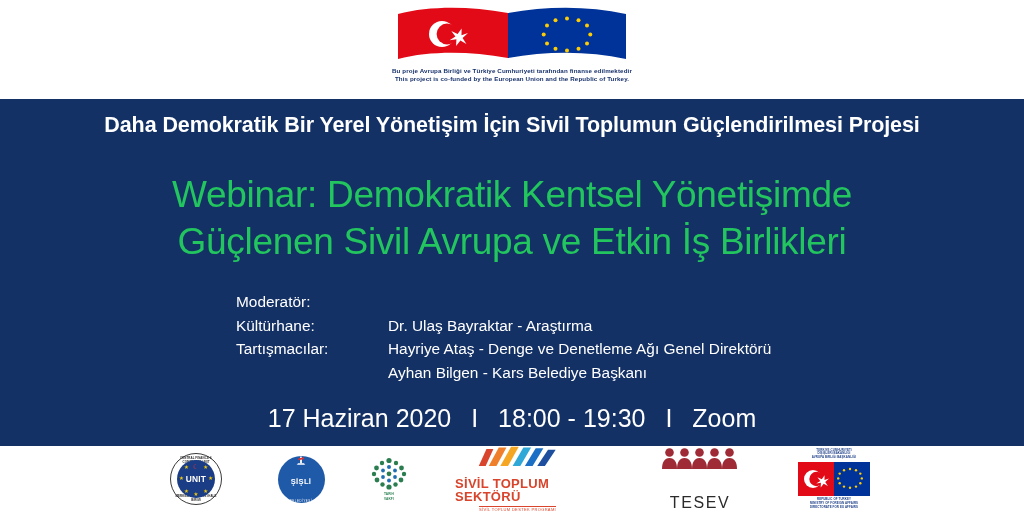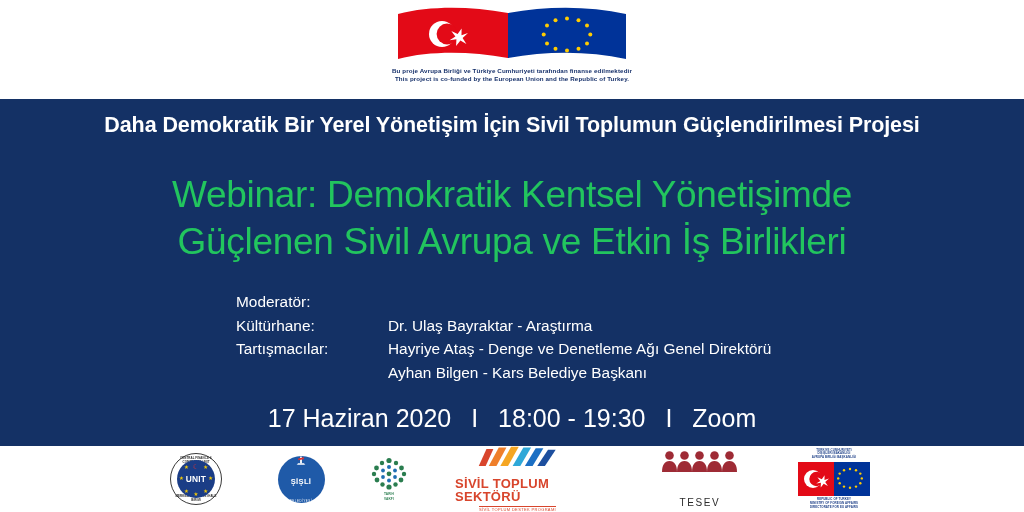--- a/index.html
+++ b/index.html
@@ -214,21 +214,21 @@
   .sts-sub {
     margin-top: 2.5px; color: #d8452c; font-size: 4px;
     letter-spacing: 0.35px; line-height: 1;
     border-top: 0.6px solid #d8452c; padding-top: 1.5px;
   }
 
   
   .logo-tesev { left: 645px; width: 110px; }
   .tesev-figs { width: 78px; height: 30px; }
   .tesev-name {
-    margin-top: 18px; color: #2b2b2b; font-size: 10px;
+    margin-top: 18px; color: #2b2b2b; font-size: 16px;
     font-weight: 400; letter-spacing: 1.6px; line-height: 1;
   }
 
   
   .logo-ministry { left: 779px; width: 110px; }
   .min-top, .min-bot {
     text-align: center; color: #1b3d86;
     font-size: 2.9px; font-weight: 700; line-height: 1.3;
     letter-spacing: 0.1px;
   }

